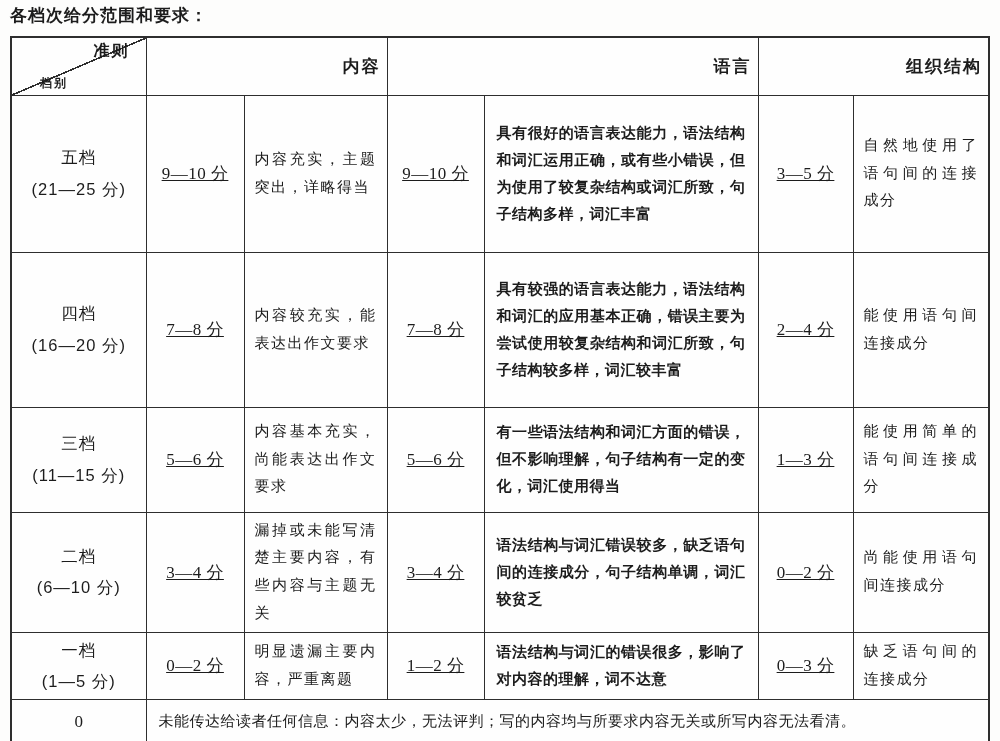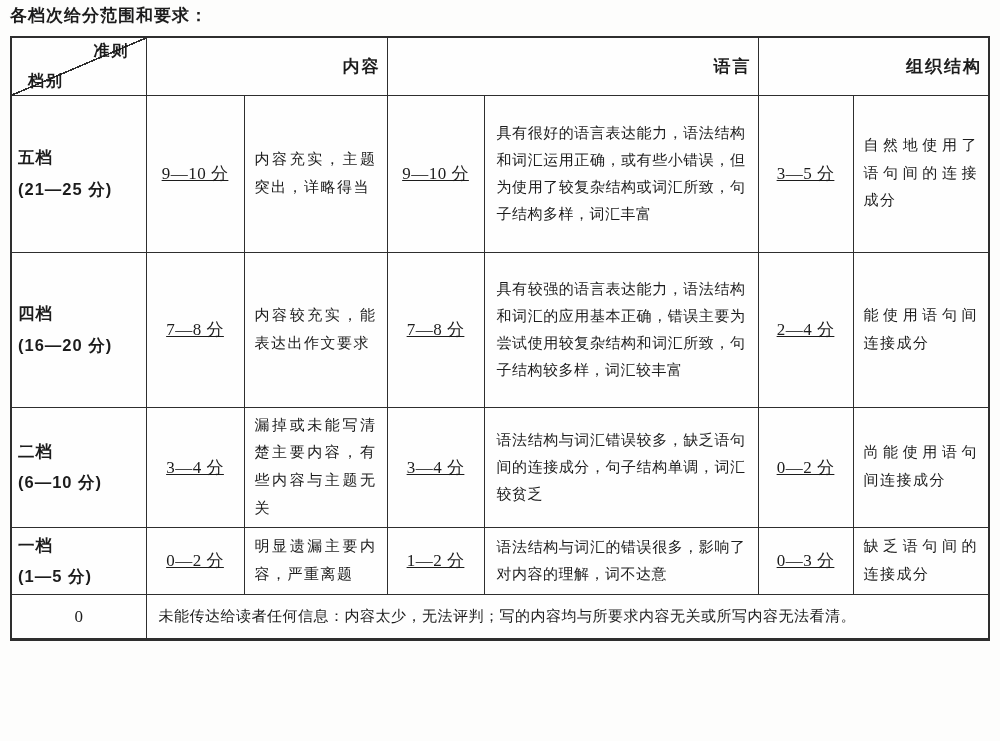--- a/index.html
+++ b/index.html
@@ -76,28 +76,29 @@
     top: 3px;
     right: 16px;
     font-weight: bold;
     font-size: 16px;
     letter-spacing: 2px;
     font-family: "Liberation Sans", "DejaVu Sans", sans-serif;
   }
   .diag .bl-label {
     position: absolute;
     bottom: 3px;
-    left: 16px;
-    font-weight: bold;
-    font-size: 16px;
+    left: 28px;
+    font-weight: bold;
+    font-size: 12px;
     letter-spacing: 2px;
     font-family: "Liberation Sans", "DejaVu Sans", sans-serif;
   }
   .grade-cell {
-    font-weight: bold;
+    text-align: center;
+    font-weight: normal;
     font-size: 16.5px;
     line-height: 1.9;
     font-family: "Liberation Sans", "DejaVu Sans", sans-serif;
     letter-spacing: 1px;
   }
   .score-cell {
     text-align: center;
     font-size: 17px;
     letter-spacing: 0.5px;
     white-space: nowrap;
@@ -111,20 +112,21 @@
     letter-spacing: 1.5px;
     padding: 4px 10px !important;
   }
   .desc-wide {
     font-size: 15px;
     line-height: 1.8;
     text-align: justify;
     text-justify: inter-character;
     letter-spacing: 0.5px;
     padding: 0 12px !important;
+    font-weight: bold;
   }
   .zero-grade {
     text-align: center;
     font-size: 17px;
   }
   .zero-desc {
     font-size: 15px;
     letter-spacing: 0.5px;
     padding: 4px 12px !important;
   }
@@ -177,20 +179,32 @@
         <div>(16—20 分)</div>
       </td>
       <td class="score-cell">7—8 分</td>
       <td class="desc-cell">内容较充实，能表达出作文要求</td>
       <td class="score-cell">7—8 分</td>
       <td class="desc-wide">具有较强的语言表达能力，语法结构和词汇的应用基本正确，错误主要为尝试使用较复杂结构和词汇所致，句子结构较多样，词汇较丰富</td>
       <td class="score-cell">2—4 分</td>
       <td class="desc-cell">能使用语句间连接成分</td>
     </tr>
 
+    <tr class="r3g">
+      <td class="grade-cell">
+        <div>三档</div>
+        <div>(11—15 分)</div>
+      </td>
+      <td class="score-cell">5—6 分</td>
+      <td class="desc-cell">内容基本充实，尚能表达出作文要求</td>
+      <td class="score-cell">5—6 分</td>
+      <td class="desc-wide">有一些语法结构和词汇方面的错误，但不影响理解，句子结构有一定的变化，词汇使用得当</td>
+      <td class="score-cell">1—3 分</td>
+      <td class="desc-cell">能使用简单的语句间连接成分</td>
+    </tr>
 
     <tr class="r2g">
       <td class="grade-cell">
         <div>二档</div>
         <div>(6—10 分)</div>
       </td>
       <td class="score-cell">3—4 分</td>
       <td class="desc-cell">漏掉或未能写清楚主要内容，有些内容与主题无关</td>
       <td class="score-cell">3—4 分</td>
       <td class="desc-wide">语法结构与词汇错误较多，缺乏语句间的连接成分，句子结构单调，词汇较贫乏</td>

